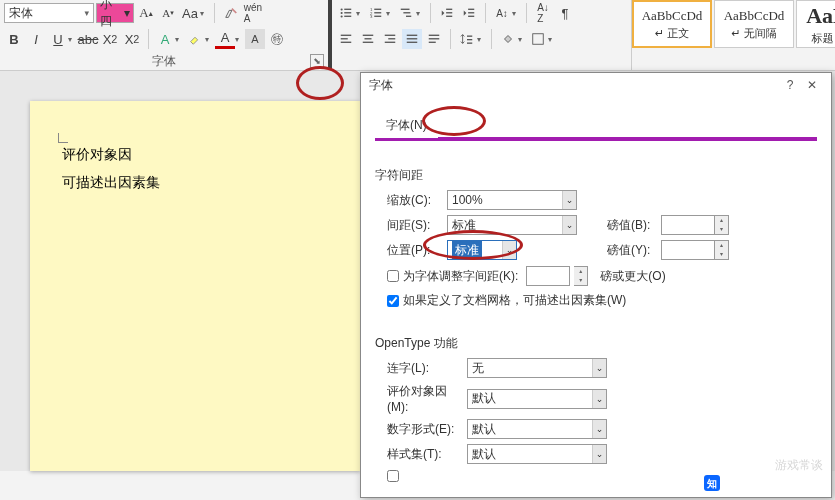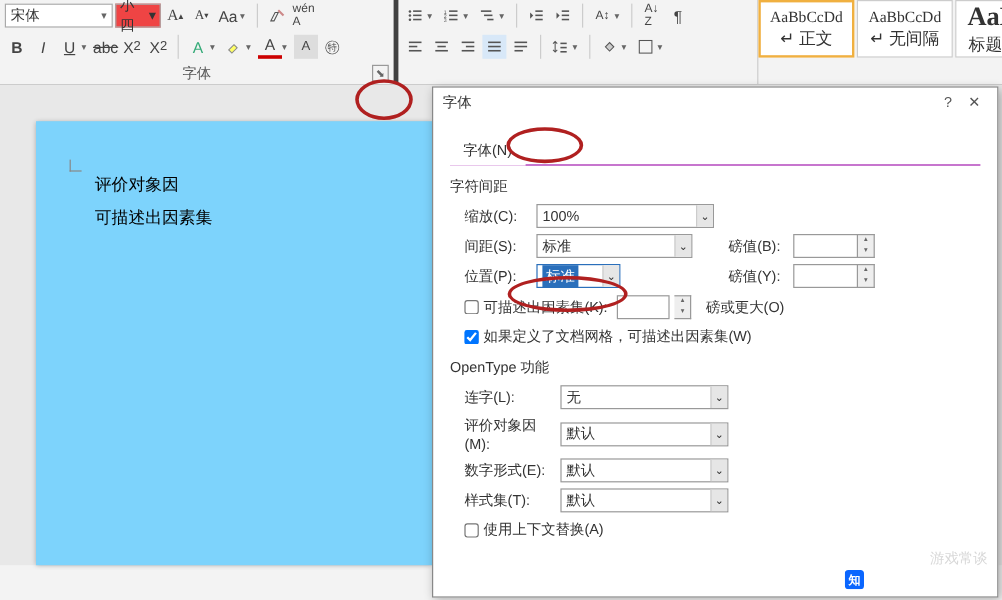--- a/index.html
+++ b/index.html
@@ -2,44 +2,44 @@
 <html><head>
 <meta charset="utf-8">
 <style>
 *{box-sizing:border-box;margin:0;padding:0;font-family:"Microsoft YaHei",SimSun,sans-serif}
 body{width:835px;height:500px;background:#f3f3f3;overflow:hidden;position:relative;font-size:12px;color:#333}
 .ribbon{background:#f3f3f3;border-bottom:1px solid #ccc}
 .rib-row{display:flex;align-items:center;height:26px;padding:2px 4px;gap:2px}
 .sep{width:1px;height:20px;background:#ccc;margin:0 4px}
 .font-sel{width:90px;height:20px;border:1px solid #aaa;background:#fff;padding:0 4px;display:flex;align-items:center;justify-content:space-between}
 .font-sel .caret{font-size:9px;color:#666}
-.size-sel{width:38px;height:20px;border:1px solid #aaa;background:#ef4444;padding:0 3px;display:flex;align-items:center;justify-content:space-between}
+.size-sel{width:38px;height:20px;border:1px solid #aaa;background:#ec4899;padding:0 3px;display:flex;align-items:center;justify-content:space-between}
 .icn{width:20px;height:20px;display:flex;align-items:center;justify-content:center;cursor:default;color:#444;font-size:13px}
 .icn svg{width:14px;height:14px}
 .dd{font-size:8px;color:#666;margin-left:-2px;width:8px}
 .styles{display:flex;margin-left:auto}
 .stybox{border:1px solid #ccc;background:#fff;width:80px;height:48px;display:flex;flex-direction:column;align-items:center;justify-content:center;margin-right:2px}
 .stybox.sel{border:2px solid #f0b040}
 .stybox .samp{font-size:13px;font-family:Liberation Serif, serif}
 .stybox .samp.big{font-size:22px;font-weight:bold}
-.stybox .nm{font-size:14px;margin-top:2px}
+.stybox .nm{font-size:11px;margin-top:2px}
 .grp-label{height:18px;display:flex;align-items:center;justify-content:center;position:relative;color:#555;font-size:12px}
 .launcher{position:absolute;right:4px;top:2px;width:14px;height:14px;border:1px solid #999;display:flex;align-items:center;justify-content:center;font-size:9px;color:#666}
 .doc{background:#e8e8e8;height:400px;position:relative;padding-top:30px;padding-left:30px}
-.page{background:#7dd3fc;width:330px;height:370px;box-shadow:0 1px 4px rgba(0,0,0,0.3);padding:40px 20px 20px 49px;position:relative}
+.page{background:#fef9c3;width:330px;height:370px;box-shadow:0 1px 4px rgba(0,0,0,0.3);padding:40px 20px 20px 32px;position:relative}
 .page p{font-family:SimSun,serif;font-size:14px;line-height:2;color:#000}
 .dlg{position:absolute;left:360px;top:72px;width:472px;height:426px;background:#fff;border:1px solid #888;box-shadow:2px 2px 8px rgba(0,0,0,0.3)}
 .dlg-title{height:24px;display:flex;align-items:center;padding:0 8px;font-size:12px}
 .dlg-title .sp{flex:1}
 .dlg-title .tb{width:22px;text-align:center;font-size:12px;color:#555}
 .dlg-body{padding:8px 14px}
-.tabs{display:flex;border-bottom:1px solid #a21caf;margin-top:6px}
+.tabs{display:flex;border-bottom:4px solid #a21caf;margin-top:6px}
 .tab{padding:4px 10px;font-size:12px;border:1px solid transparent;border-bottom:none;position:relative;top:1px;background:#fff}
 .tab.active{border-color:#ccc;border-bottom:1px solid #fff}
-.sect{margin-top:9px;font-size:12px}
+.sect{margin-top:26px;font-size:12px}
 .sect-title{margin-bottom:6px}
 .frow{display:flex;align-items:center;margin:5px 0 5px 12px;font-size:12px}
 .flab{width:60px}
 .combo{border:1px solid #999;height:20px;background:#fff;display:flex;align-items:center;padding:0 4px;justify-content:space-between}
 .combo .caret{font-size:9px;background:#e6e6e6;width:14px;height:18px;display:flex;align-items:center;justify-content:center;margin-right:-4px;border-left:1px solid #ccc}
 .combo.sel{border:1px solid #2a6fbb}
 .combo.sel .val{background:#2a6fbb;color:#fff;padding:1px 3px}
 .tbox{border:1px solid #999;height:20px;background:#fff;width:54px}
 .spinb{width:14px;height:20px;border:1px solid #999;border-left:none;background:#eee;display:flex;flex-direction:column}
 .spinb div{flex:1;font-size:6px;text-align:center;line-height:8px;color:#666}
@@ -268,21 +268,21 @@
     <span class="tb">✕</span>
   </div>
   <div class="dlg-body">
     <div class="tabs">
       <div class="tab"><span>字体(N)</span></div>
     </div>
     <div class="sect">
       <div class="sect-title">字符间距</div>
       <div class="frow">
         <div class="flab">缩放(C):</div>
-        <div class="combo" style="width:148px">
+        <div class="combo" style="width:130px">
             <span>100%</span>
             <span class="caret">⌄</span>
           </div>
       </div>
       <div class="frow">
         <div class="flab">间距(S):</div>
         <div class="combo" style="width:130px">
             <span>标准</span>
             <span class="caret">⌄</span>
           </div>
@@ -301,21 +301,21 @@
           </div>
         <div class="flab" style="width:54px;margin-left:90px">磅值(Y):</div>
         <div class="tbox"></div>
           <div class="spinb">
             <div>▴</div>
             <div>▾</div>
           </div>
       </div>
       <div class="chk">
           <input type="checkbox" style="">
-          <span>可描述出因素集(K):</span>
+          <span>为字体调整字间距(K):</span>
         <div class="tbox" style="width:44px;margin-left:4px"></div>
           <div class="spinb">
             <div>▴</div>
             <div>▾</div>
           </div>
         <span style="margin-left:8px">磅或更大(O)</span>
       </div>
       <div class="chk">
           <input type="checkbox" checked="" style="">
           <span>如果定义了文档网格，可描述出因素集(W)</span>
@@ -346,21 +346,20 @@
         </div>
       <div class="frow">
           <div class="flab" style="width:80px">样式集(T):</div>
           <div class="combo" style="width:140px">
             <span>默认</span>
             <span class="caret">⌄</span>
           </div>
         </div>
       <div class="chk">
           <input type="checkbox" style="">
-          <span>使用上下文替换(A)</span>
         </div>
     </div>
   </div>
 </div>
 
 <div class="ring r1"></div>
 <div class="ring r2"></div>
 <div class="ring r3"></div>
 
 <div class="wm2">游戏常谈</div>

